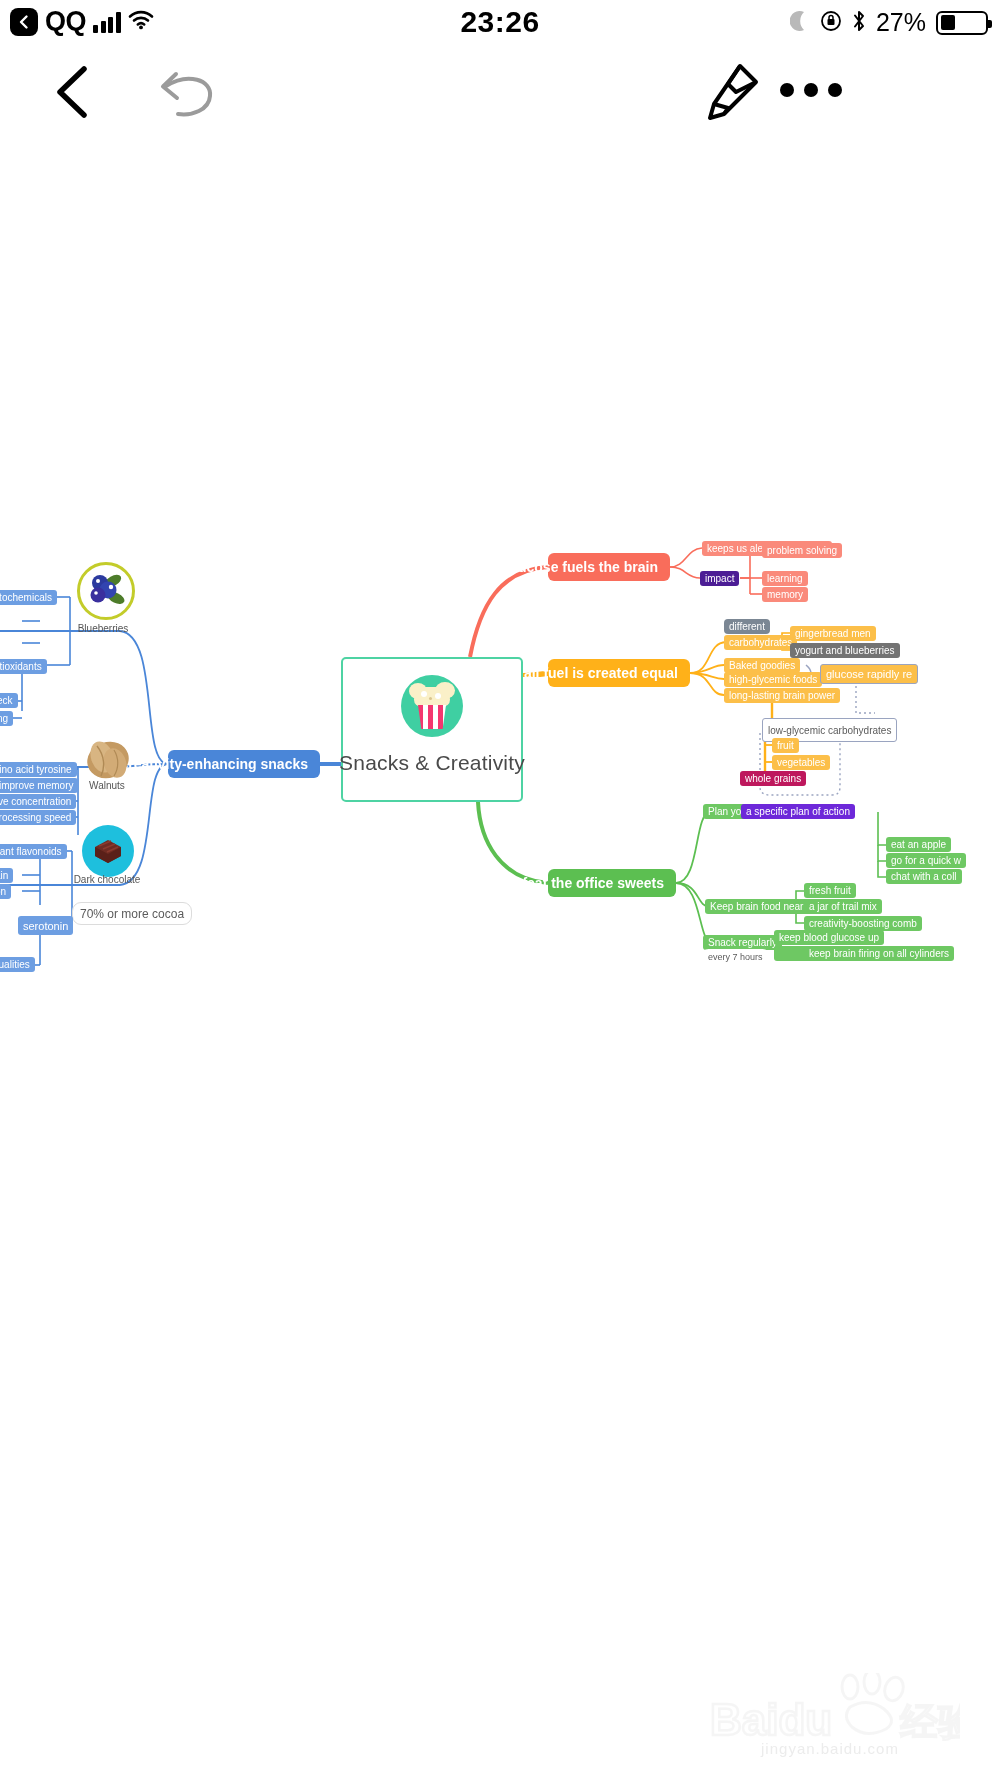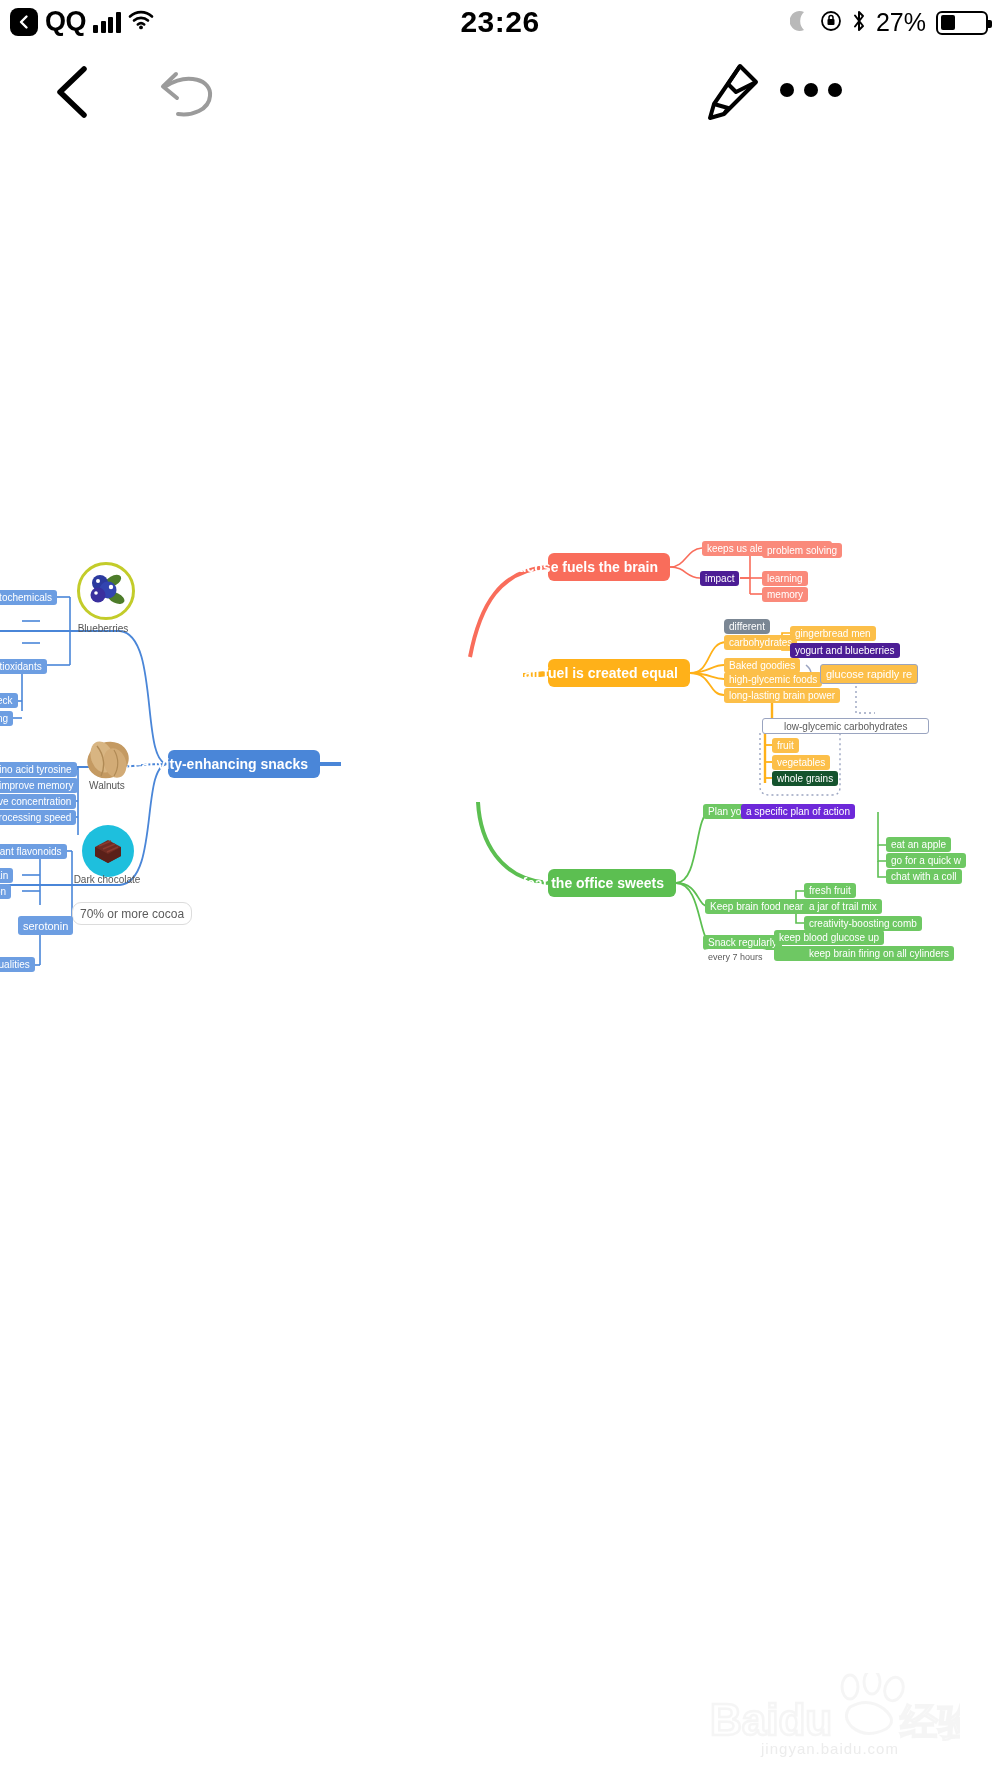--- a/index.html
+++ b/index.html
@@ -90,21 +90,21 @@
   .main-node{
     border-radius:6px;color:#fff;font-size:14px;font-weight:600;
     display:flex;align-items:center;justify-content:flex-end;padding:0 12px;
   }
   .sub{
     border-radius:3px;color:#fff;font-size:10px;
     display:flex;align-items:center;padding:0 5px;height:15px;
   }
   .sub-outline{
     border-radius:3px;font-size:10px;display:flex;align-items:center;
-    padding:0 21px;height:16px;background:#fff;
+    padding:0 5px;height:24px;background:#fff;
   }
   .pill{
     border:1px solid #dcdcdc;border-radius:9px;background:#fff;color:#5b5b5b;
     font-size:12px;display:flex;align-items:center;padding:0 7px;height:23px;
   }
   .img-cap{font-size:10px;color:#555;text-align:center;}
   .icon-circle{
     width:52px;height:52px;border-radius:50%;position:relative;overflow:hidden;
     display:flex;align-items:center;justify-content:center;
   }
@@ -281,20 +281,30 @@
     <path d="M72 716 L40 716" fill="none" stroke="#4a86d8" stroke-width="1.6"></path>
     <path d="M72 716 L72 750" fill="none" stroke="#4a86d8" stroke-width="1.6"></path>
     <path d="M40 740 L22 740" fill="none" stroke="#4a86d8" stroke-width="1.6"></path>
     <path d="M40 756 L22 756" fill="none" stroke="#4a86d8" stroke-width="1.6"></path>
     <path d="M40 716 L40 770" fill="none" stroke="#4a86d8" stroke-width="1.6"></path>
     <path d="M72 790 L44 790" fill="none" stroke="#4a86d8" stroke-width="1.6"></path>
     <path d="M40 790 L40 830" fill="none" stroke="#4a86d8" stroke-width="1.6"></path>
     <path d="M40 830 L22 830" fill="none" stroke="#4a86d8" stroke-width="1.6"></path>
   </svg>
 
+  <div class="node central">
+    <div class="pop-circle">
+      <div class="pop-kernels"></div>
+      <div class="pop-dot" style="left:20px;top:16px;"></div>
+      <div class="pop-dot" style="left:34px;top:18px;"></div>
+      <div class="pop-dot" style="left:28px;top:22px;width:3px;height:3px;background:#d9c58f;"></div>
+      <div class="pop-box"></div>
+    </div>
+    <div class="central-label">Snacks &amp; Creativity</div>
+  </div>
 
   <div class="node main-node" style="left:548px;top:418px;width:122px;height:28px;background:#f96d5b;">
     <span>Glucose fuels the brain</span>
   </div>
   <div class="node sub" style="left:702px;top:406px;background:#fa8a7b;">
     <span>keeps us alert and focused</span>
   </div>
   <div class="node sub" style="left:700px;top:436px;background:#4c1d95;">
     <span>impact</span>
   </div>
@@ -313,21 +323,21 @@
   </div>
   <div class="node sub" style="left:724px;top:484px;background:#7b8794;border-radius:4px;">
     <span>different</span>
   </div>
   <div class="node sub" style="left:724px;top:500px;background:#fcbf49;">
     <span>carbohydrates</span>
   </div>
   <div class="node sub" style="left:790px;top:491px;background:#fcbf49;">
     <span>gingerbread men</span>
   </div>
-  <div class="node sub" style="left:790px;top:508px;background:#4c1d95;">
+  <div class="node sub" style="left:790px;top:508px;background:#737373;">
     <span>yogurt and blueberries</span>
   </div>
   <div class="node sub" style="left:724px;top:523px;background:#fcbf49;">
     <span>Baked goodies</span>
   </div>
   <div class="node sub" style="left:724px;top:537px;background:#fcbf49;">
     <span>high-glycemic foods</span>
   </div>
   <div class="node sub" style="left:820px;top:529px;background:#fcbf49;border:1.5px solid #9aa4c0;height:20px;font-size:11px;">
     <span>glucose rapidly re</span>
@@ -337,21 +347,21 @@
   </div>
   <div class="node sub-outline" style="left:762px;top:583px;border:1.4px solid #9aa4c0;color:#5b5b5b;">
     <span>low-glycemic carbohydrates</span>
   </div>
   <div class="node sub" style="left:772px;top:603px;background:#fcbf49;">
     <span>fruit</span>
   </div>
   <div class="node sub" style="left:772px;top:620px;background:#fcbf49;">
     <span>vegetables</span>
   </div>
-  <div class="node sub" style="left:772px;top:636px;background:#14532d;">
+  <div class="node sub" style="left:740px;top:636px;background:#be185d;">
     <span>whole grains</span>
   </div>
 
   <div class="node main-node" style="left:548px;top:734px;width:128px;height:28px;background:#5cbf51;">
     <span>Defeat the office sweets</span>
   </div>
   <div class="node sub" style="left:703px;top:669px;background:#6ec863;">
     <span>Plan your defense</span>
   </div>
   <div class="node sub" style="left:741px;top:669px;background:#6d28d9;">

